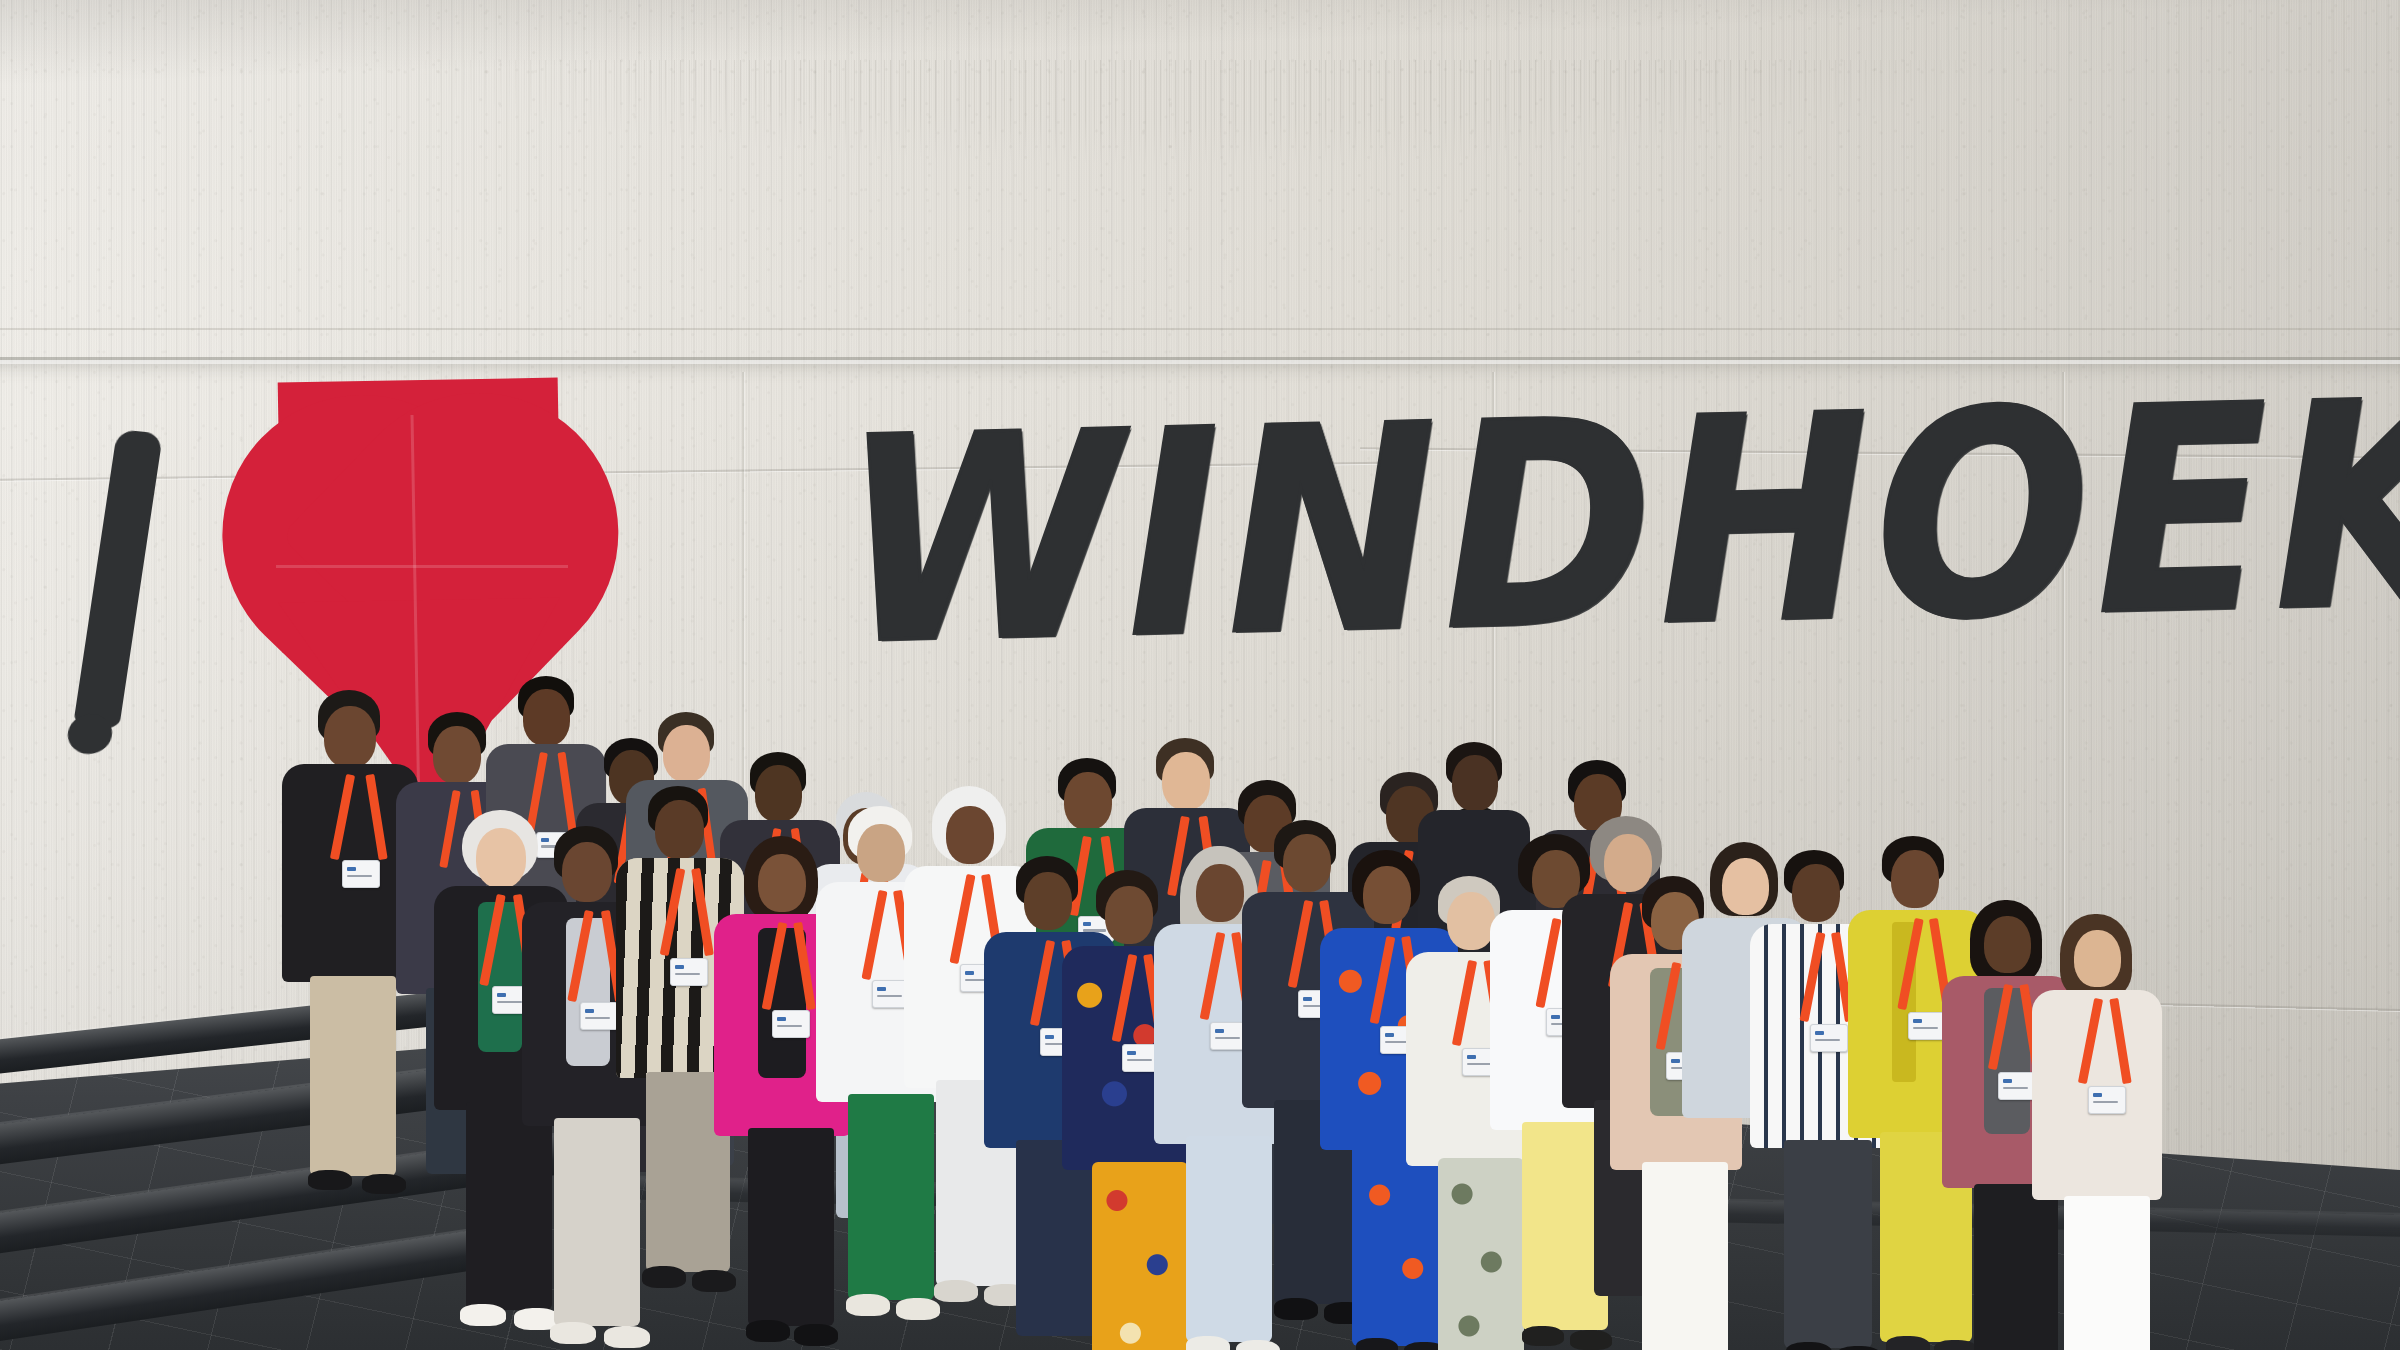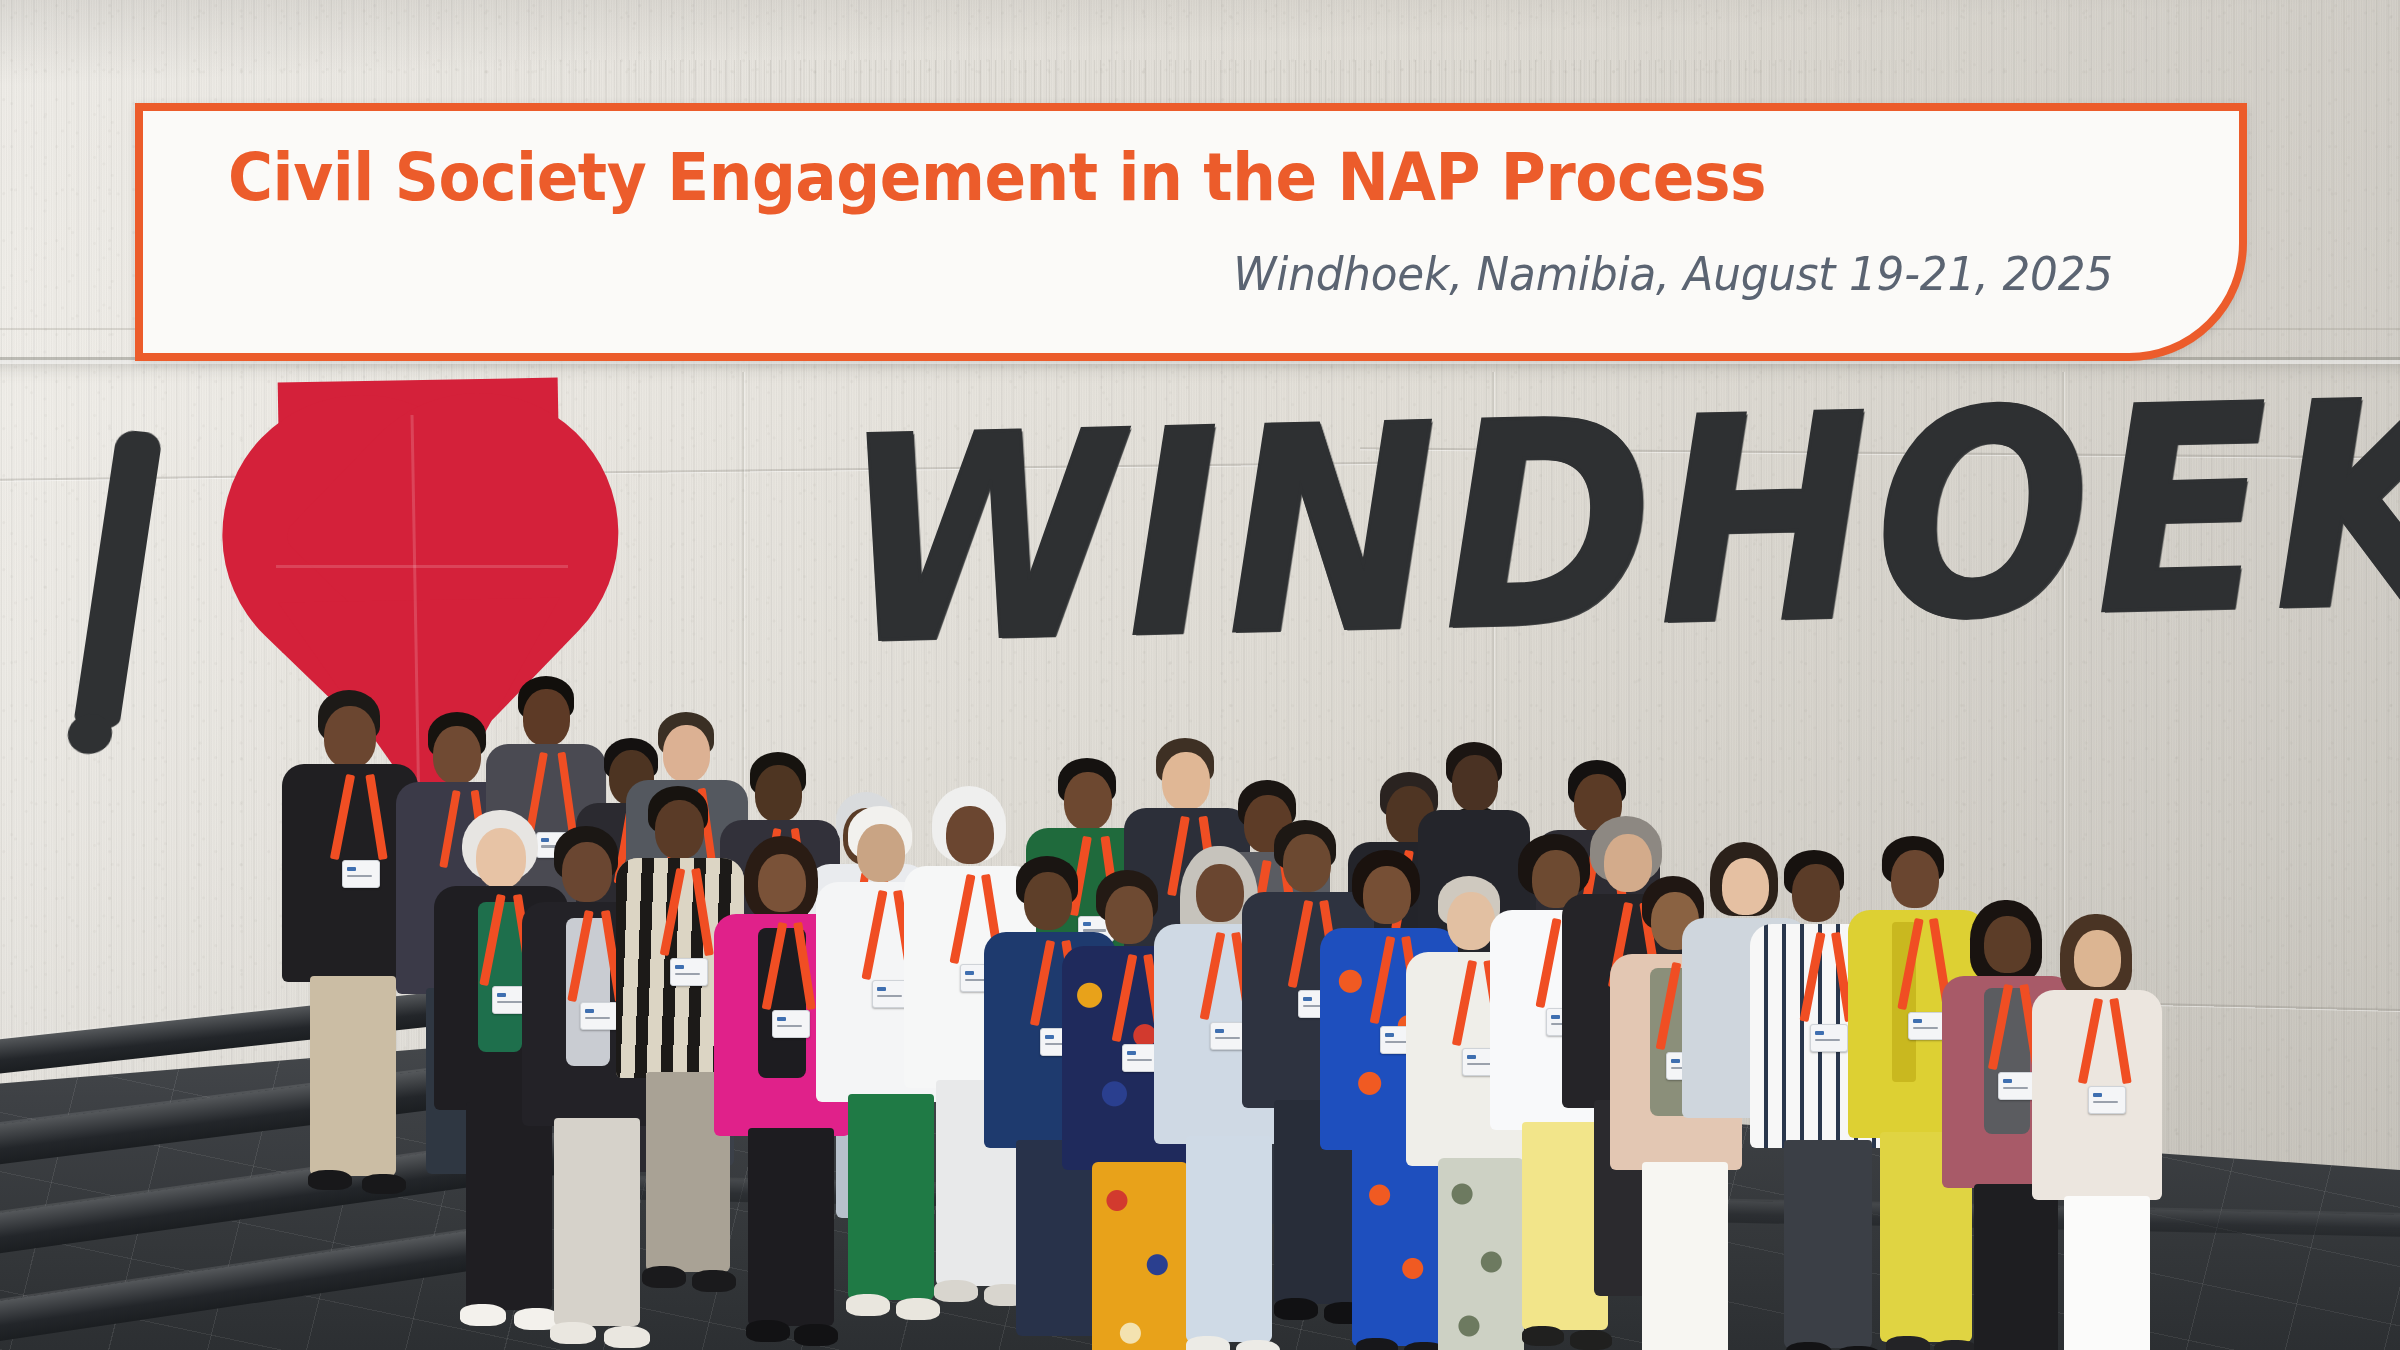--- a/index.html
+++ b/index.html
@@ -633,18 +633,14 @@
         <div class="legs" style="left:6px;  top:282px;width:86px;height:200px;background:#fbfbfa;"></div>
         <div class="lany" style="left:28px; top:84px; width:9px; height:86px; transform:rotate(11deg);"></div>
         <div class="lany" style="left:58px; top:84px; width:9px; height:86px; transform:rotate(-9deg);"></div>
         <div class="badge" style="left:30px; top:172px;width:38px;height:28px;"></div>
 
       </div>
 
     </div>
   </div>
 
-  <div class="banner">
-    <div class="banner-title">Civil Society Engagement in the NAP Process</div>
-    <div class="banner-sub">Windhoek, Namibia, August 19-21, 2025</div>
-  </div>
 
 </div>
 
 </body></html>

